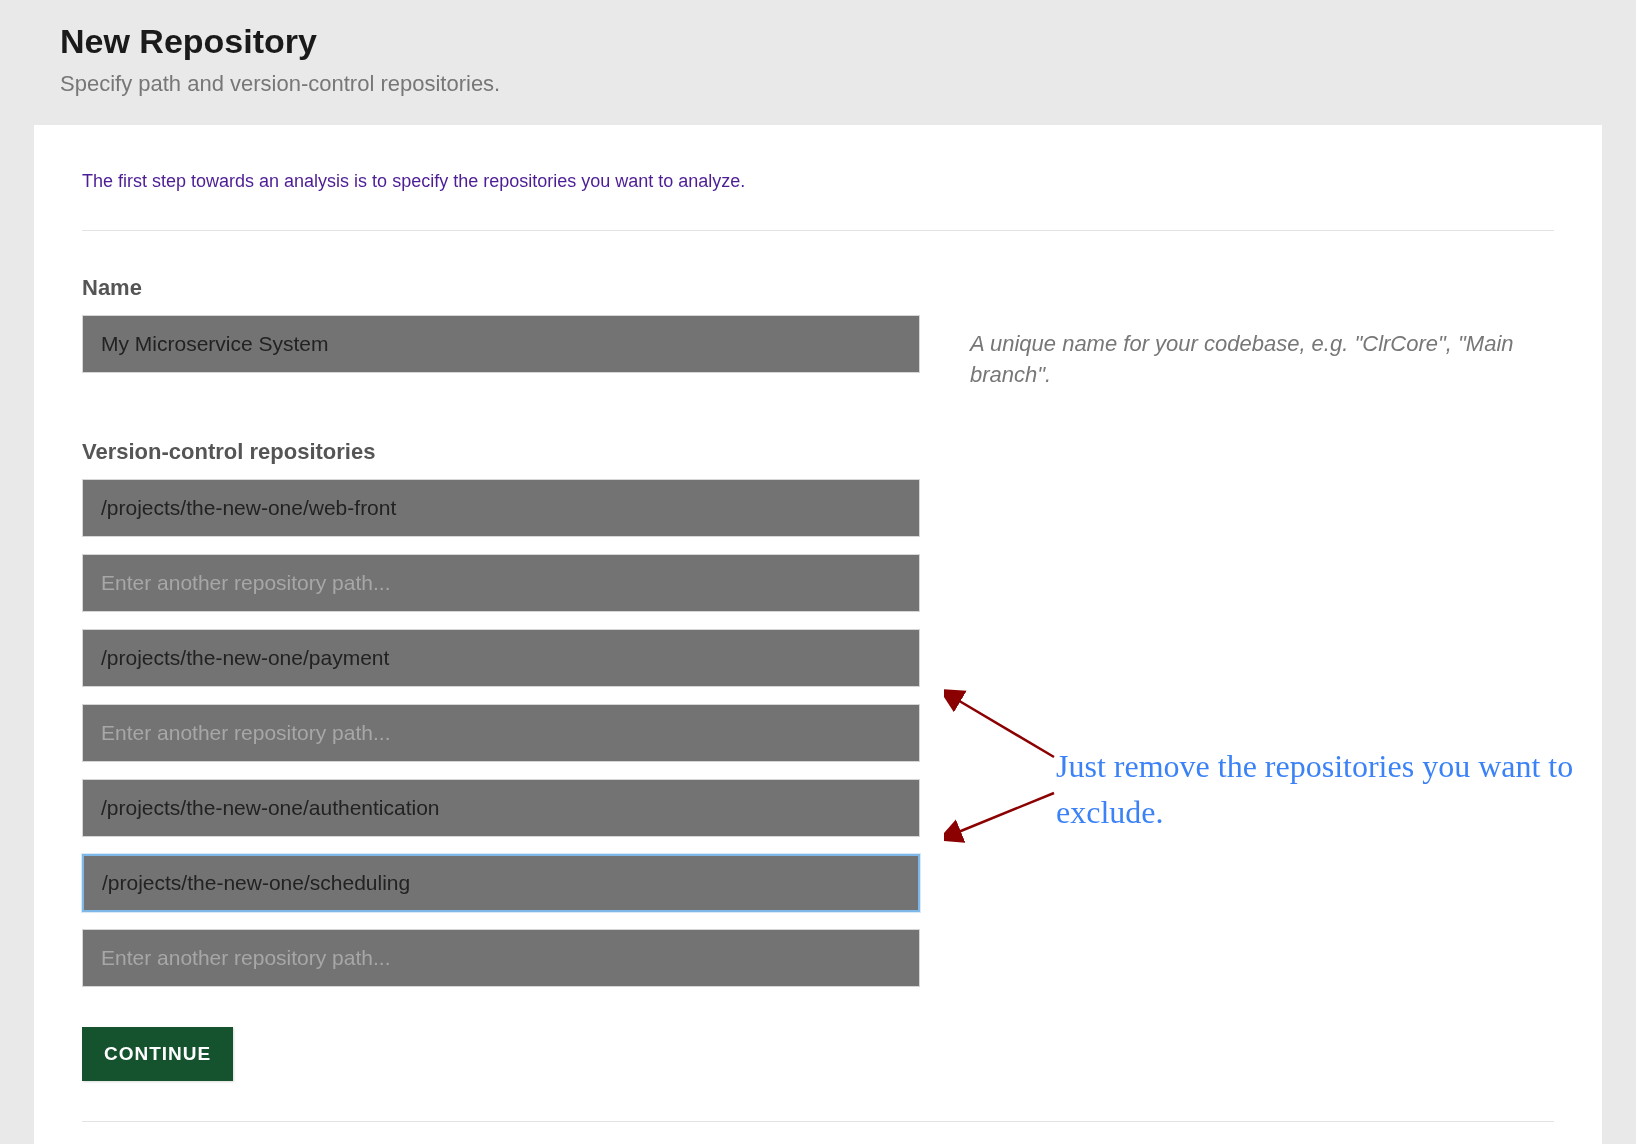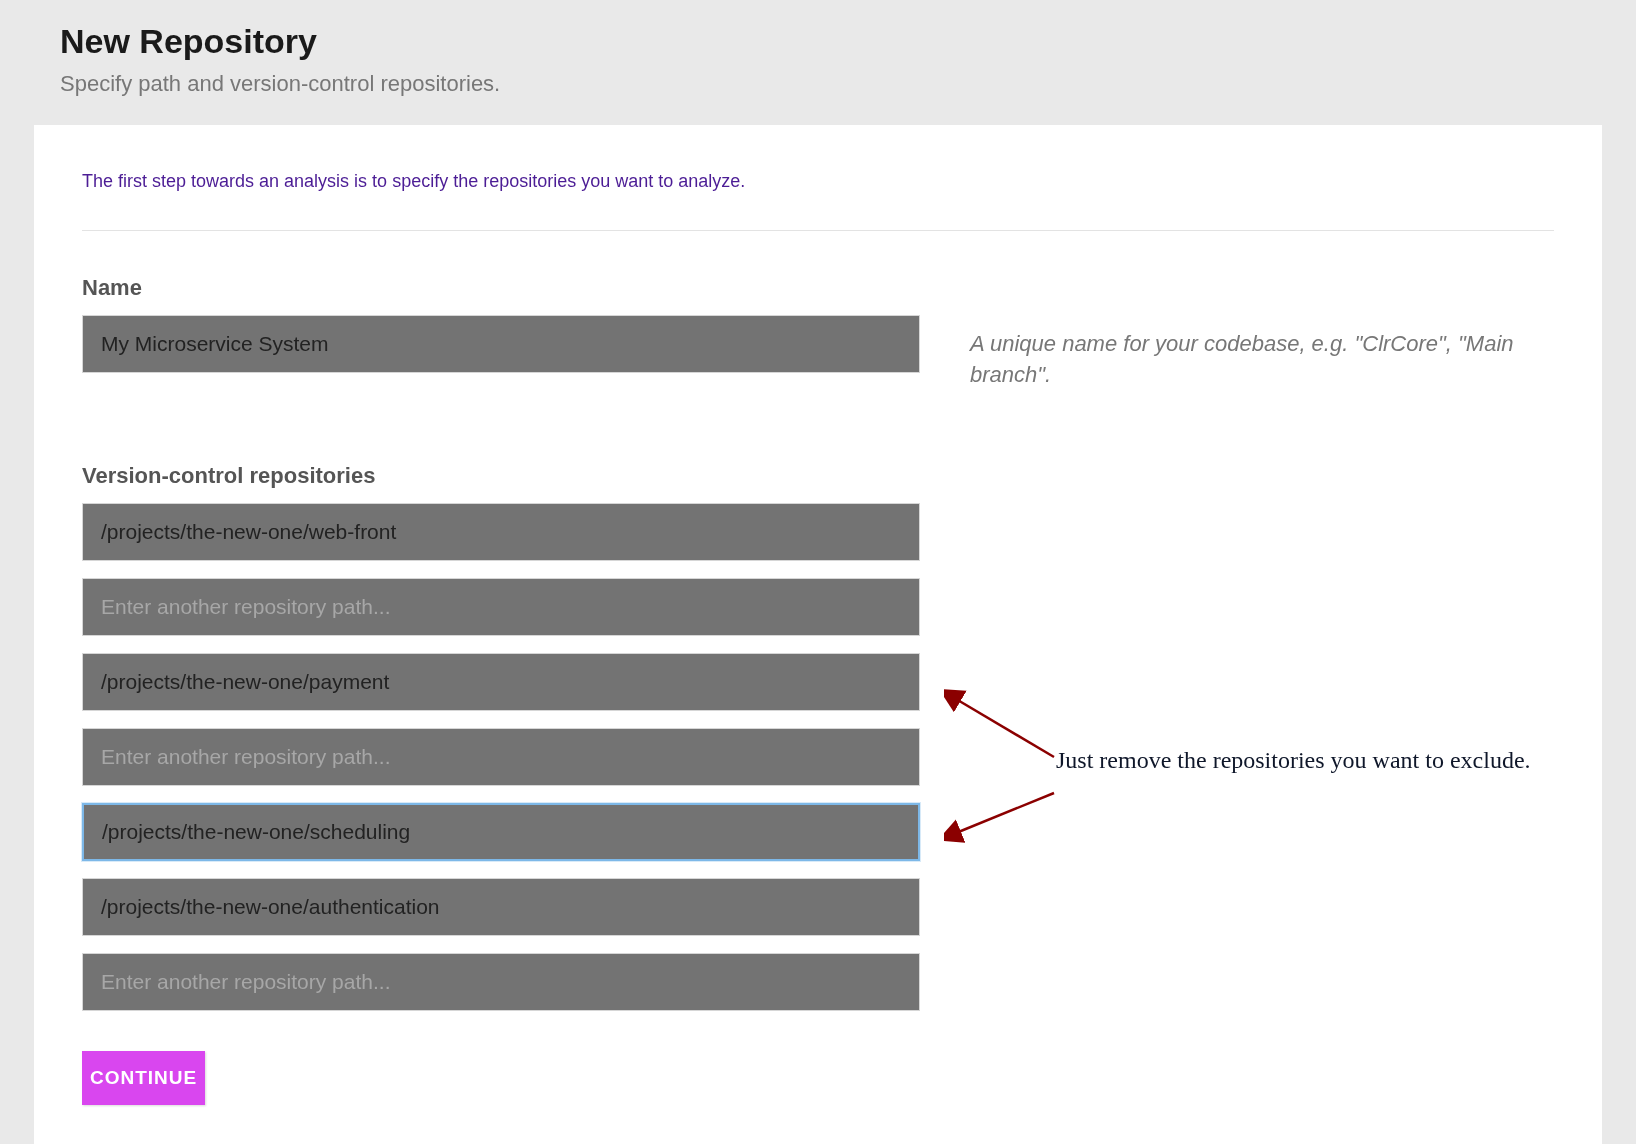--- a/index.html
+++ b/index.html
@@ -88,46 +88,46 @@
       box-shadow: 0 0 0 1px rgba(125,184,232,0.3);
     }
     .helper-text {
       font-size: 22px;
       font-style: italic;
       color: #777;
       line-height: 1.4;
       margin-top: 12px;
     }
     .repos-section {
-      margin-top: 72px;
+      margin-top: 48px;
     }
     .repo-inputs {
       display: flex;
       flex-direction: column;
       gap: 17px;
     }
     .continue-button {
       margin-top: 40px;
-      background: #d946ef;
+      background: #14532d;
       color: #ffffff;
       border: none;
-      padding: 16px 8px;
+      padding: 16px 22px;
       font-size: 19px;
       font-weight: 600;
       letter-spacing: 1px;
       cursor: pointer;
       box-shadow: 1px 1px 2px rgba(0,0,0,0.15);
     }
     .annotation {
       position: absolute;
       left: 1022px;
       top: 618px;
       width: 520px;
-      font-size: 24px;
-      color: #0f172a;
+      font-size: 32px;
+      color: #3b82f6;
       line-height: 1.45;
       font-family: Georgia, 'Times New Roman', serif;
     }
     .arrow-svg {
       position: absolute;
       pointer-events: none;
     }
   </style>
 </head>
 <body>
@@ -152,22 +152,22 @@
   </div>
 
   <div class="repos-section">
     <div class="field-label">Version-control repositories</div>
     <div class="left-col">
       <div class="repo-inputs" id="repo-inputs">
           <input type="text" class="text-input" value="/projects/the-new-one/web-front" style="">
           <input type="text" class="text-input" placeholder="Enter another repository path..." style="">
           <input type="text" class="text-input" value="/projects/the-new-one/payment" style="">
           <input type="text" class="text-input" placeholder="Enter another repository path..." style="">
+          <input type="text" class="text-input" value="/projects/the-new-one/authentication" style="">
           <input type="text" class="text-input focused" value="/projects/the-new-one/scheduling" style="">
-          <input type="text" class="text-input" value="/projects/the-new-one/authentication" style="">
           <input type="text" class="text-input" placeholder="Enter another repository path..." style="">
         </div>
     </div>
   </div>
 
   <button class="continue-button">CONTINUE</button>
 
   <hr class="divider-bottom">
 
   

